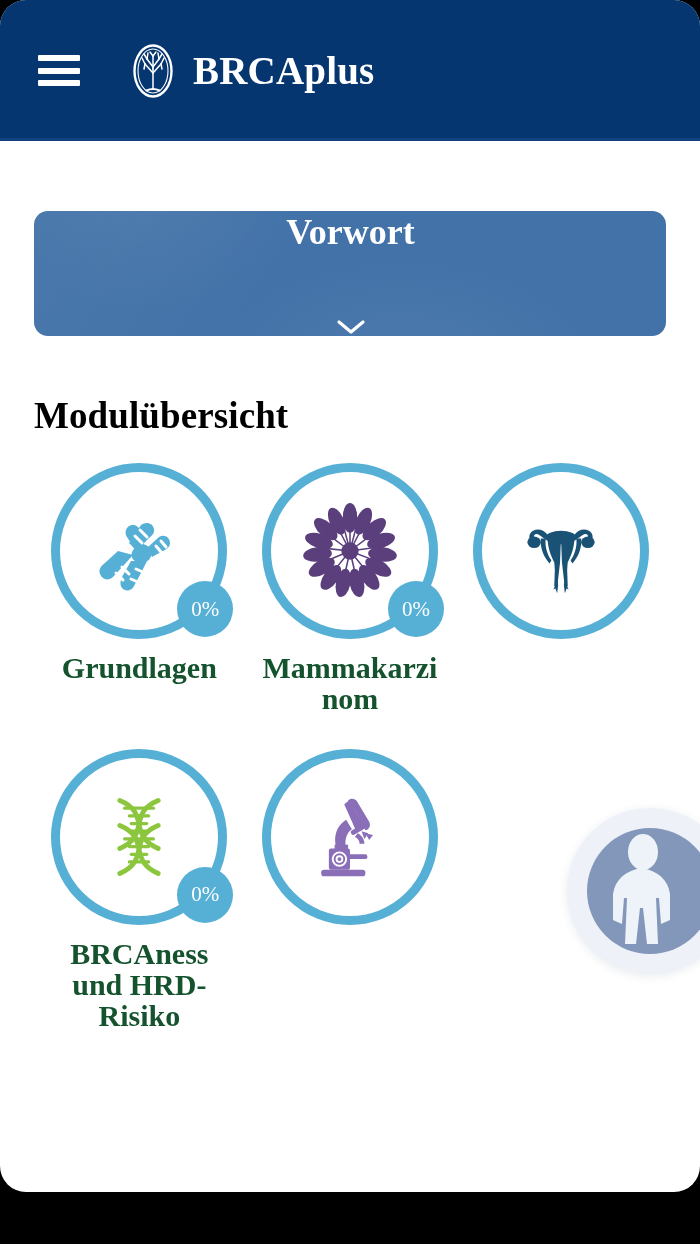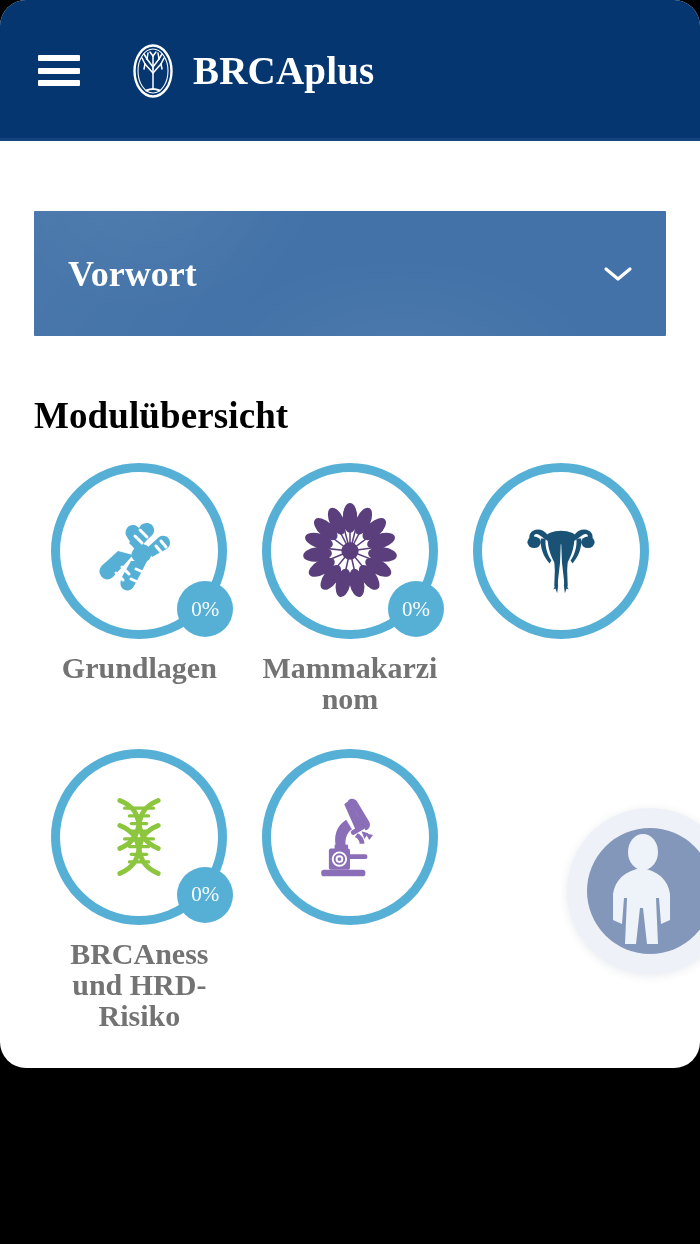--- a/index.html
+++ b/index.html
@@ -9,21 +9,21 @@
   }
   body {
     width: 700px;
     height: 1244px;
     overflow: hidden;
     font-family: "Liberation Serif", "DejaVu Serif", serif;
   }
   #device {
     position: relative;
     width: 700px;
-    height: 1068px;
+    height: 1192px;
     background: #ffffff;
     border-radius: 26px;
     overflow: hidden;
   }
 
   
   #app-header {
     height: 141px;
     background: #06366f;
     display: flex;
@@ -74,27 +74,28 @@
     padding: 0 34px;
   }
   .accordion {
     margin-top: 70px;
     height: 125px;
     background: #4272a8;
     background-image:
       radial-gradient(ellipse 280px 150px at 58% 120%, rgba(255,255,255,.055), rgba(255,255,255,0) 70%),
       radial-gradient(ellipse 220px 200px at 18% -30%, rgba(255,255,255,.05), rgba(255,255,255,0) 70%),
       linear-gradient(125deg, rgba(255,255,255,.045) 0%, rgba(255,255,255,0) 42%);
-    border-radius: 1px;
+    border-radius: 14px;
     display: flex;
     align-items: center;
     justify-content: space-between;
     padding: 0 33px 0 34px;
     box-sizing: border-box;
     cursor: pointer;
+    flex-direction: column;
   }
   .accordion-title {
     color: #ffffff;
     font-size: 36px;
     font-weight: bold;
   }
   .chev { width: 30px; height: 18px; display:block; }
 
   
   .section-title {
@@ -147,21 +148,21 @@
     color: #ffffff;
     font-size: 21px;
     font-family: "Liberation Serif", serif;
     display: flex;
     align-items: center;
     justify-content: center;
     line-height: 1;
   }
   .module-label {
     margin-top: 14px;
-    color: #737373;
+    color: #14532d;
     font-size: 30px;
     font-weight: bold;
     text-align: center;
     line-height: 1.03;
     width: 184px;
     word-break: break-word;
   }
 
   
   #avatar-fab {

